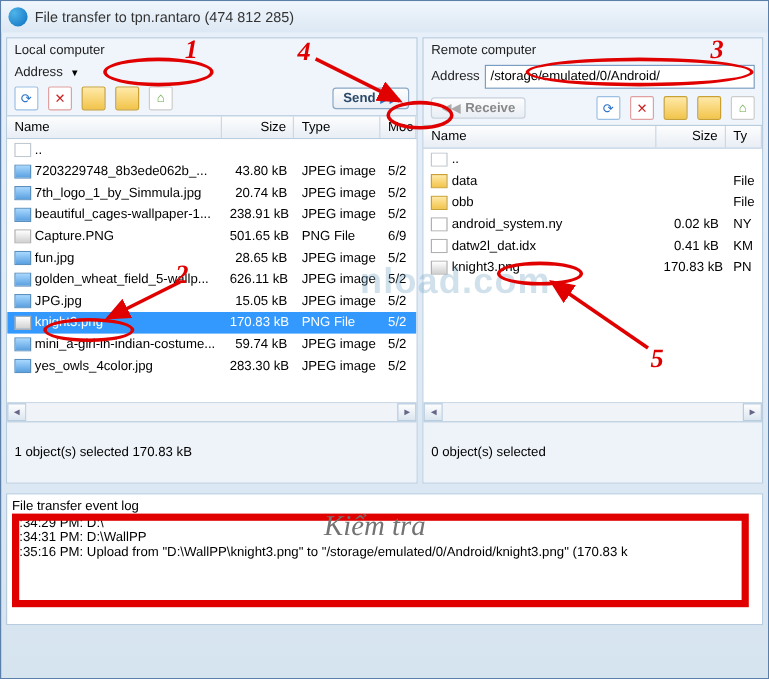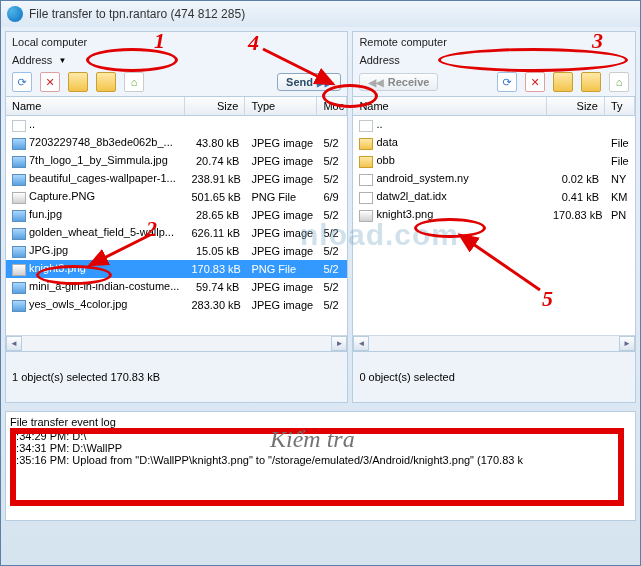--- a/index.html
+++ b/index.html
@@ -167,20 +167,23 @@
         <div class="track"></div>
         <div class="btn">►</div>
       </div>
       <div class="status">1 object(s) selected     170.83 kB</div>
     </div>
 
     <div class="panel remote">
       <div class="panel-title">Remote computer</div>
       <div class="addrrow">
         <label>Address</label>
+        <div class="addrbox">
+          <span>/storage/emulated/0/Android/</span>
+        </div>
       </div>
       <div class="toolbar">
         <div class="recvbtn">
           <span class="arrow">◀◀</span>
           <span>Receive</span>
         </div>
         <div class="spacer"></div>
         <div class="tbtn refresh">⟳</div>
         <div class="tbtn delete">✕</div>
         <div class="tbtn folder"></div>
@@ -231,21 +234,21 @@
       </div>
       <div class="status">0 object(s) selected</div>
     </div>
   </div>
 
   <div class="logpanel">
     <div class="logtitle">File transfer event log</div>
     <div id="loglines">
         <div class="logline">4:34:29 PM: D:\</div>
         <div class="logline">4:34:31 PM: D:\WallPP</div>
-        <div class="logline">4:35:16 PM: Upload from "D:\WallPP\knight3.png" to "/storage/emulated/3/Android/knight3.png" (170.83 k</div>
+        <div class="logline">4:35:16 PM: Upload from "D:\WallPP\knight3.png" to "/storage/emulated/0/Android/knight3.png" (170.83 k</div>
       </div>
   </div>
 </div>
 
 <div class="watermark" style="left:300px; top:218px;">nload.com</div>
 
 <div class="circle" style="left:86px; top:48px; width:92px; height:24px;"></div>
 <div class="num" style="left:154px; top:28px;">1</div>
 
 <div class="circle" style="left:36px; top:265px; width:76px; height:20px;"></div>

